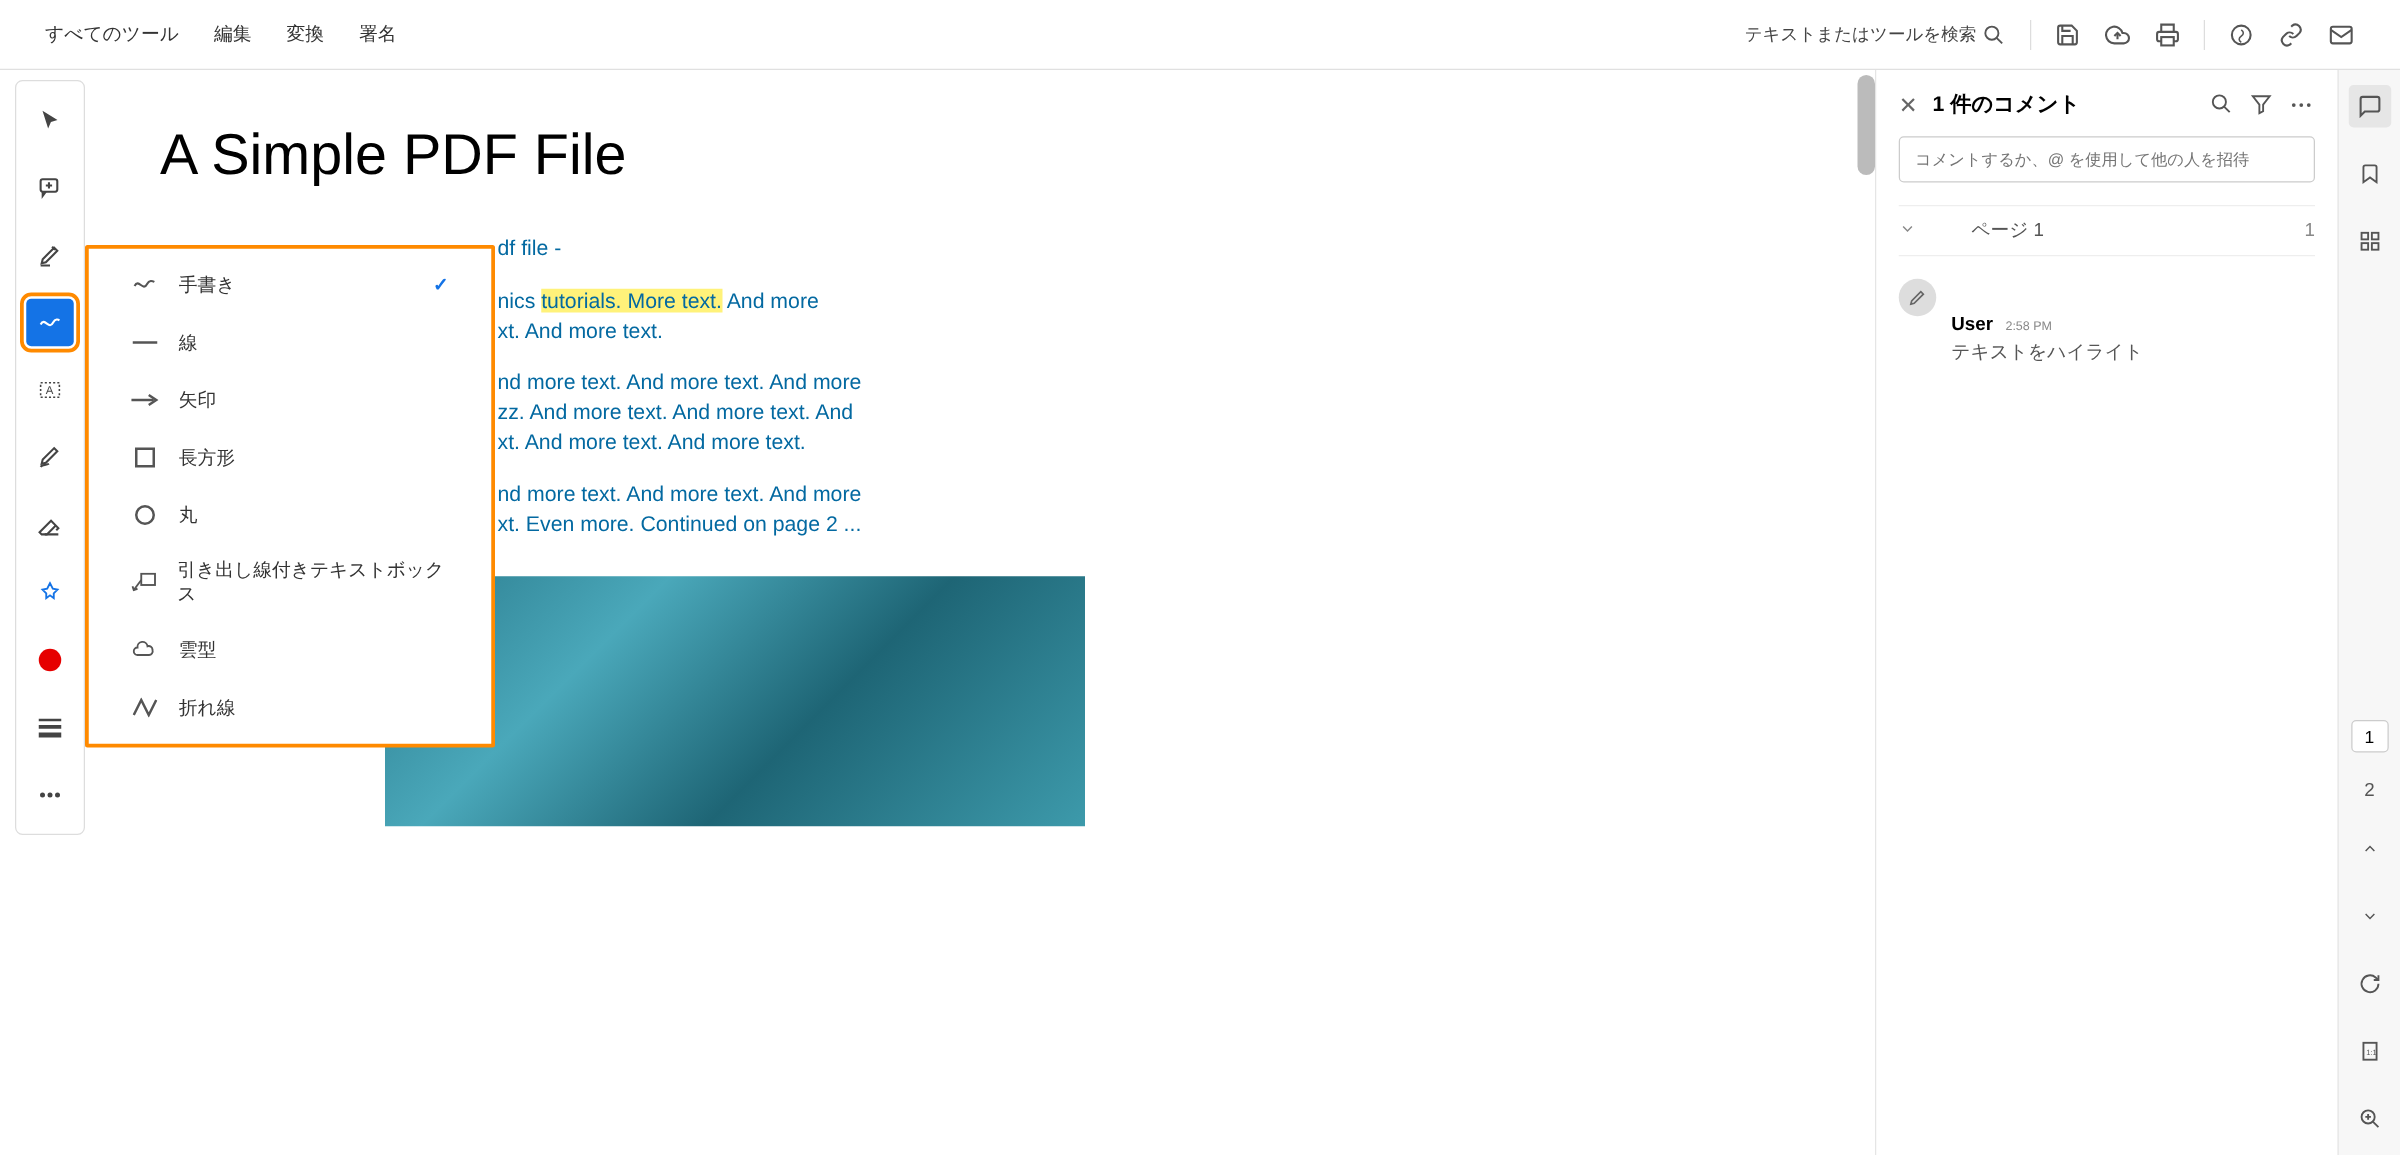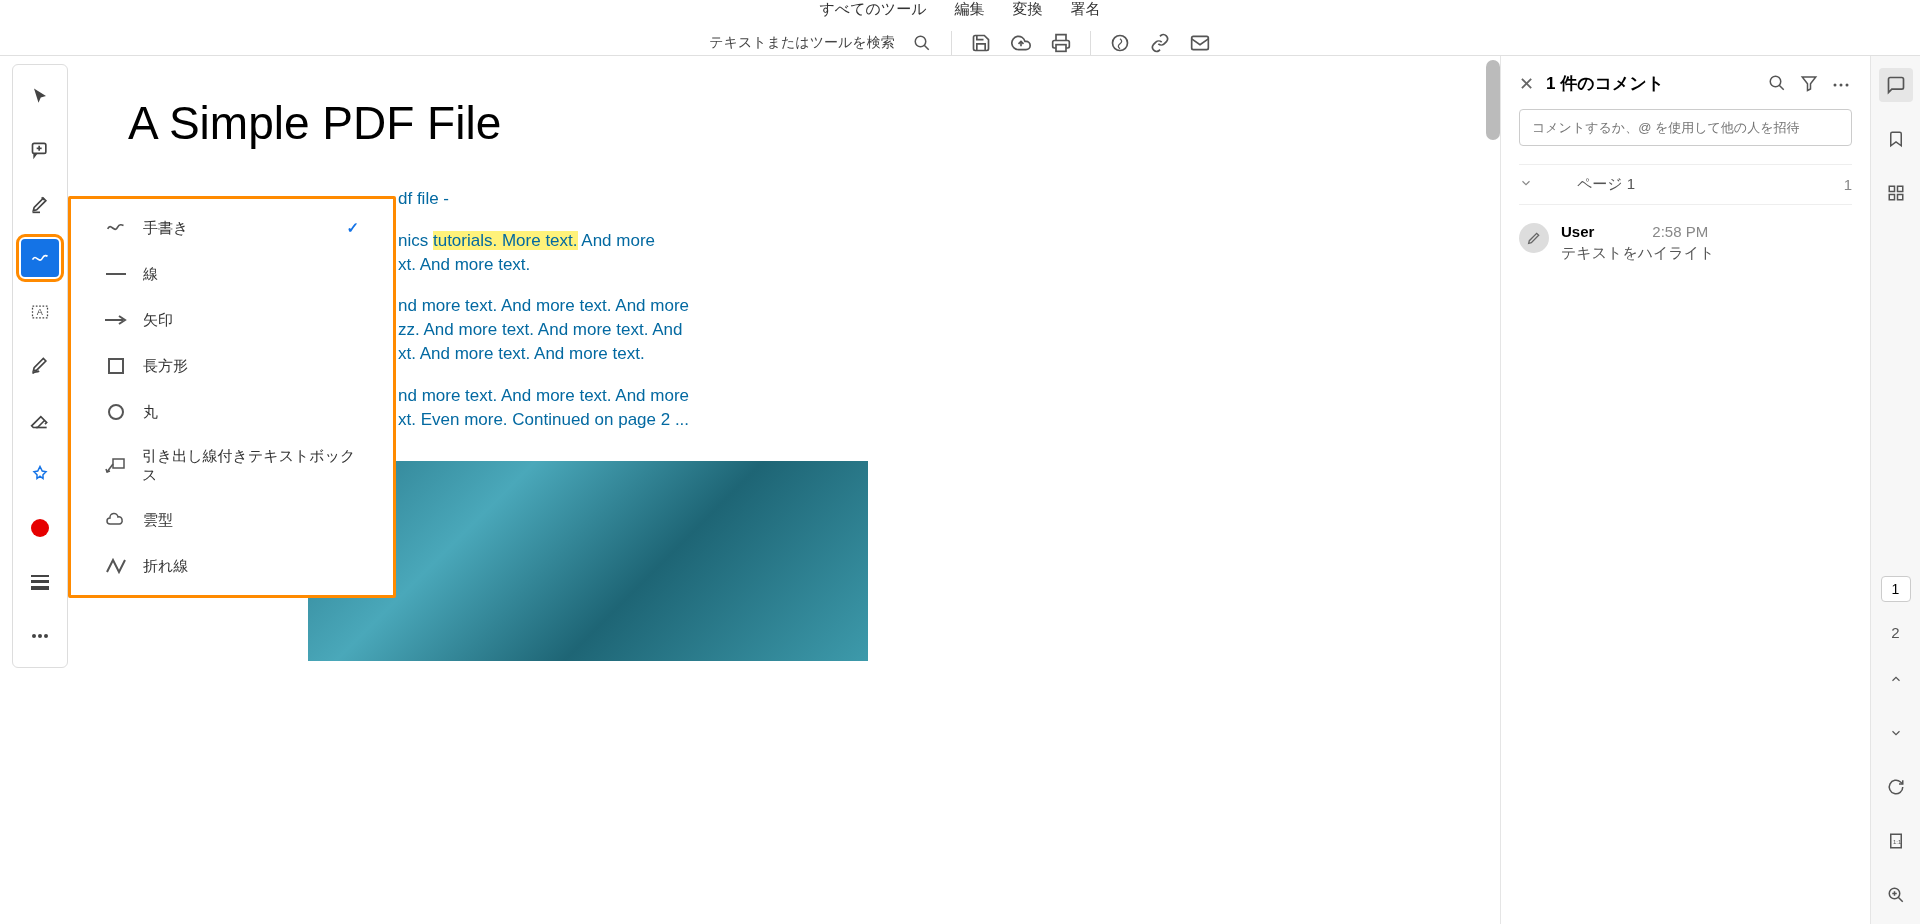--- a/index.html
+++ b/index.html
@@ -1,22 +1,22 @@
 <!DOCTYPE html>
 <html><head>
 <meta charset="utf-8">
 <style>
 * { margin: 0; padding: 0; box-sizing: border-box; font-family: -apple-system, BlinkMacSystemFont, "Segoe UI", "Hiragino Sans", Meiryo, sans-serif; }
 body { width: 1920px; height: 924px; background: #fff; overflow: hidden; }
 
-.top-menu { height: 56px; display: flex; align-items: center; justify-content: space-between; padding: 0 36px; border-bottom: 1px solid #e0e0e0; flex-direction: column; }
+.top-menu { height: 56px; display: flex; align-items: center; justify-content: space-between; padding: 0 36px; border-bottom: 1px solid #e0e0e0; }
 .top-menu-left { display: flex; gap: 28px; }
 .top-menu-item { font-size: 15px; color: #333; cursor: pointer; }
 .top-menu-right { display: flex; align-items: center; gap: 18px; }
-.search-area { display: flex; align-items: center; gap: 16px; text-align: right; }
+.search-area { display: flex; align-items: center; gap: 3px; text-align: right; }
 .search-label { font-size: 14px; color: #444; }
 .top-icon { width: 22px; height: 22px; display: flex; align-items: center; justify-content: center; color: #555; cursor: pointer; }
 .top-sep { width: 1px; height: 24px; background: #ddd; }
 
 .main-area { display: flex; height: calc(100% - 56px); }
 
 .left-toolbar { width: 56px; padding: 12px 0; display: flex; flex-direction: column; align-items: center; gap: 16px; border: 1px solid #ddd; border-radius: 6px; margin: 8px 0 8px 12px; background: #fff; position: relative; height: fit-content; }
 .tool-btn { width: 38px; height: 38px; display: flex; align-items: center; justify-content: center; border-radius: 4px; cursor: pointer; color: #444; }
 .tool-btn.active { background: #1473e6; color: #fff; }
 .tool-btn.active-highlight { outline: 3px solid #ff8a00; outline-offset: 2px; }
@@ -44,22 +44,22 @@
 .cp-title { font-size: 17px; font-weight: 600; flex: 1; }
 .cp-hicon { width: 20px; height: 20px; color: #555; cursor: pointer; }
 .cp-input { width: 100%; border: 1px solid #ccc; border-radius: 4px; padding: 10px 12px; font-size: 13px; color: #999; margin-bottom: 18px; }
 .cp-page { display: flex; align-items: center; padding: 10px 0; border-top: 1px solid #eee; border-bottom: 1px solid #eee; font-size: 15px; color: #555; gap: 32px; }
 .cp-page-chevron { margin-right: 12px; color: #888; }
 .cp-page-count { margin-left: auto; color: #888; }
 .comment-item { display: flex; gap: 12px; padding: 18px 0; }
 .comment-avatar { width: 30px; height: 30px; border-radius: 50%; background: #ddd; display: flex; align-items: center; justify-content: center; color: #666; }
 .comment-body { flex: 1; }
 .comment-head { display: flex; gap: 10px; align-items: baseline; }
-.comment-user { font-weight: 600; font-size: 15px; }
-.comment-time { font-size: 15px; color: #888; margin-left: 48px; }
+.comment-user { font-weight: 600; font-size: 15px; margin-top: 28px; }
+.comment-time { font-size: 10px; color: #888; }
 .comment-text { font-size: 15px; color: #555; margin-top: 4px; }
 
 .right-toolbar { width: 50px; background: #f7f7f7; border-left: 1px solid #e5e5e5; display: flex; flex-direction: column; align-items: center; padding: 12px 0; gap: 20px; }
 .rt-btn { width: 34px; height: 34px; display: flex; align-items: center; justify-content: center; color: #555; cursor: pointer; border-radius: 4px; font-size: 15px; }
 .rt-btn.active { background: #e6e6e6; }
 .rt-spacer { flex: 1; }
 .rt-page-box { border: 1px solid #ccc; background: #fff; border-radius: 4px; width: 30px; text-align: center; padding: 4px 0; font-size: 14px; }
 </style>
 </head>
 <body>

